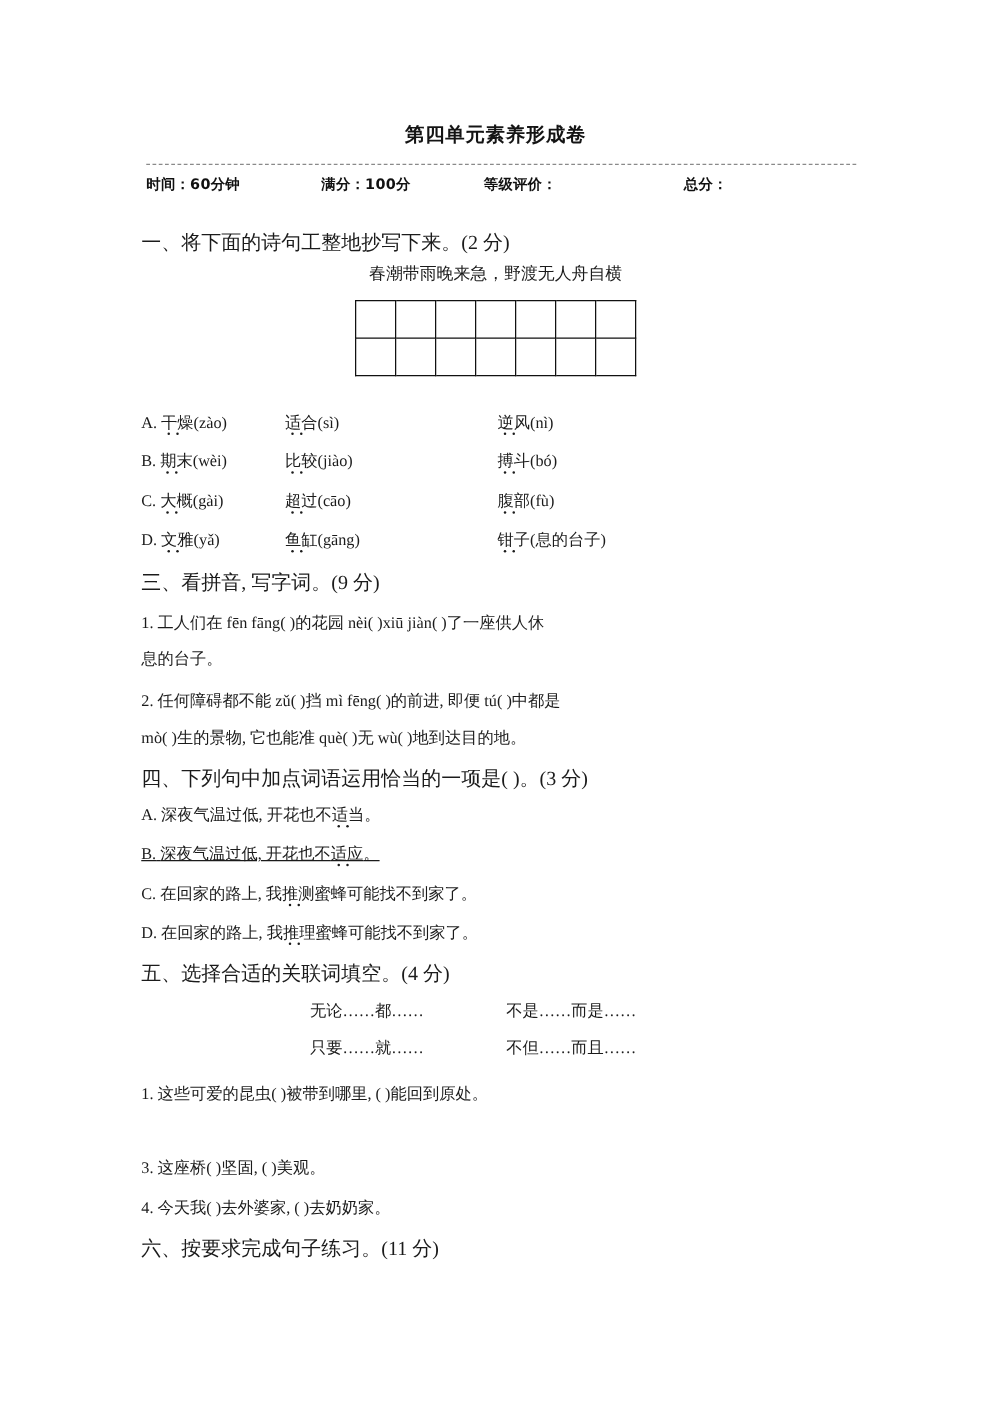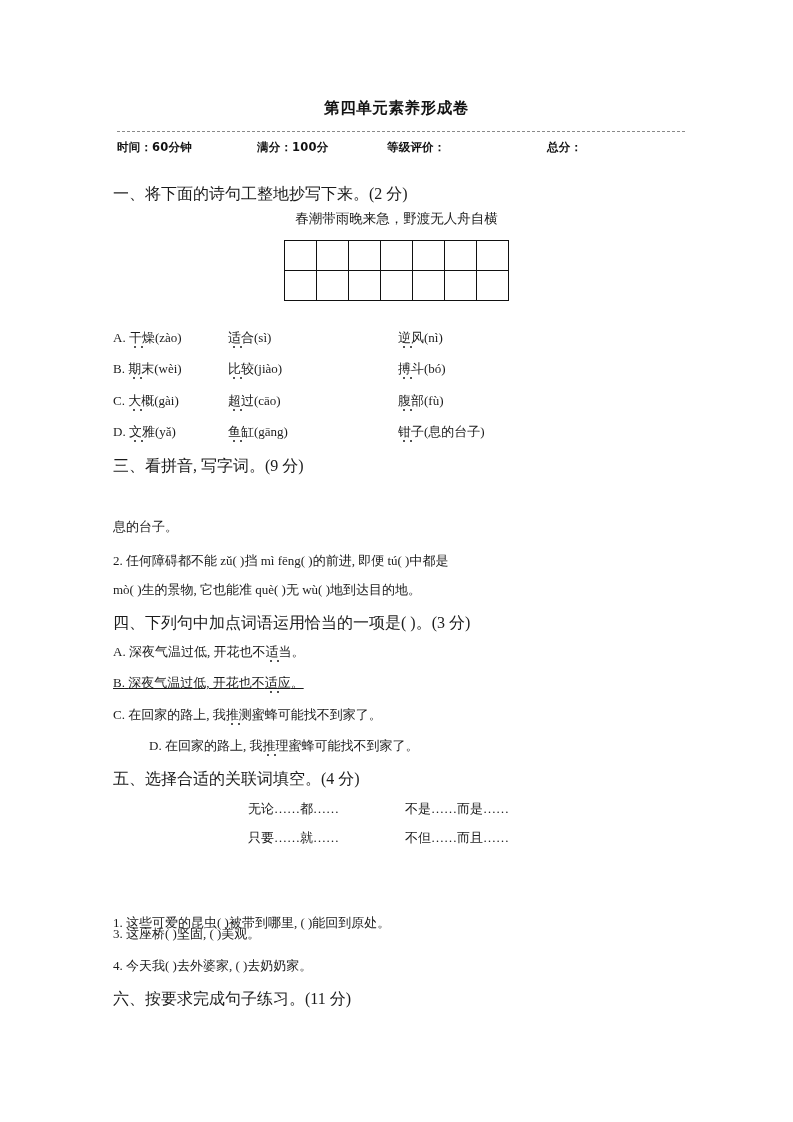--- a/index.html
+++ b/index.html
@@ -209,50 +209,51 @@
   </div>
 
   <div class="opt-row" style="top:423px;">
     <span class="c1"><span>D.</span>&nbsp;<span class="dotted">文雅</span><span class="py">(yǎ)</span></span>
     <span class="c2"><span class="dotted">鱼缸</span><span class="py">(gāng)</span></span>
     <span class="c3"><span class="dotted">钳子</span><span class="py">(息的台子)</span></span>
   </div>
 
   <div class="block sec-head" style="top:456px;">三、看拼音, 写字词。(9 分)</div>
 
+  <div class="block body-line" style="top:489px;">1. 工人们在 fēn fāng(        )的花园 nèi(     )xiū jiàn(        )了一座供人休</div>
   <div class="block body-line" style="top:518px;">息的台子。</div>
 
   <div class="block body-line" style="top:552px;">2. 任何障碍都不能 zǔ(      )挡 mì fēng(        )的前进, 即便 tú(     )中都是</div>
   <div class="block body-line" style="top:581px;">mò(      )生的景物, 它也能准 què(      )无 wù(      )地到达目的地。</div>
 
   <div class="block sec-head" style="top:613px;">四、下列句中加点词语运用恰当的一项是(      )。(3 分)</div>
 
   <div class="block body-line" style="top:643px;">
     <span>A.</span>&nbsp;<span>深夜气温过低, 开花也不</span><span class="dotted">适当</span><span>。</span>
   </div>
   <div class="block body-line" style="top:674px;text-decoration:underline;">
     <span>B.</span>&nbsp;<span>深夜气温过低, 开花也不</span><span class="dotted">适应</span><span>。</span>
   </div>
   <div class="block body-line" style="top:706px;">
     <span>C.</span>&nbsp;<span>在回家的路上, 我</span><span class="dotted">推测</span><span>蜜蜂可能找不到家了。</span>
   </div>
-  <div class="block body-line" style="top:737px;margin-left:36px;">
+  <div class="block body-line" style="top:737px;">
     <span>D.</span>&nbsp;<span>在回家的路上, 我</span><span class="dotted">推理</span><span>蜜蜂可能找不到家了。</span>
   </div>
 
   <div class="block sec-head" style="top:769px;">五、选择合适的关联词填空。(4 分)</div>
 
   <div class="conn-row" style="top:800px;">
     <span class="k1">无论……都……</span>
     <span class="k2">不是……而是……</span>
   </div>
   <div class="conn-row" style="top:829px;">
     <span class="k1">只要……就……</span>
     <span class="k2">不但……而且……</span>
   </div>
 
-  <div class="block body-line" style="top:914px;">1. 这些可爱的昆虫(        )被带到哪里, (        )能回到原处。</div>
+  <div class="block body-line" style="top:866px;">1. 这些可爱的昆虫(        )被带到哪里, (        )能回到原处。</div>
   <div class="block body-line" style="top:925px;">3. 这座桥(        )坚固, (        )美观。</div>
   <div class="block body-line" style="top:957px;">4. 今天我(        )去外婆家, (        )去奶奶家。</div>
 
   <div class="block sec-head" style="top:989px;">六、按要求完成句子练习。(11 分)</div>
 
 </div>
 
 </body></html>

